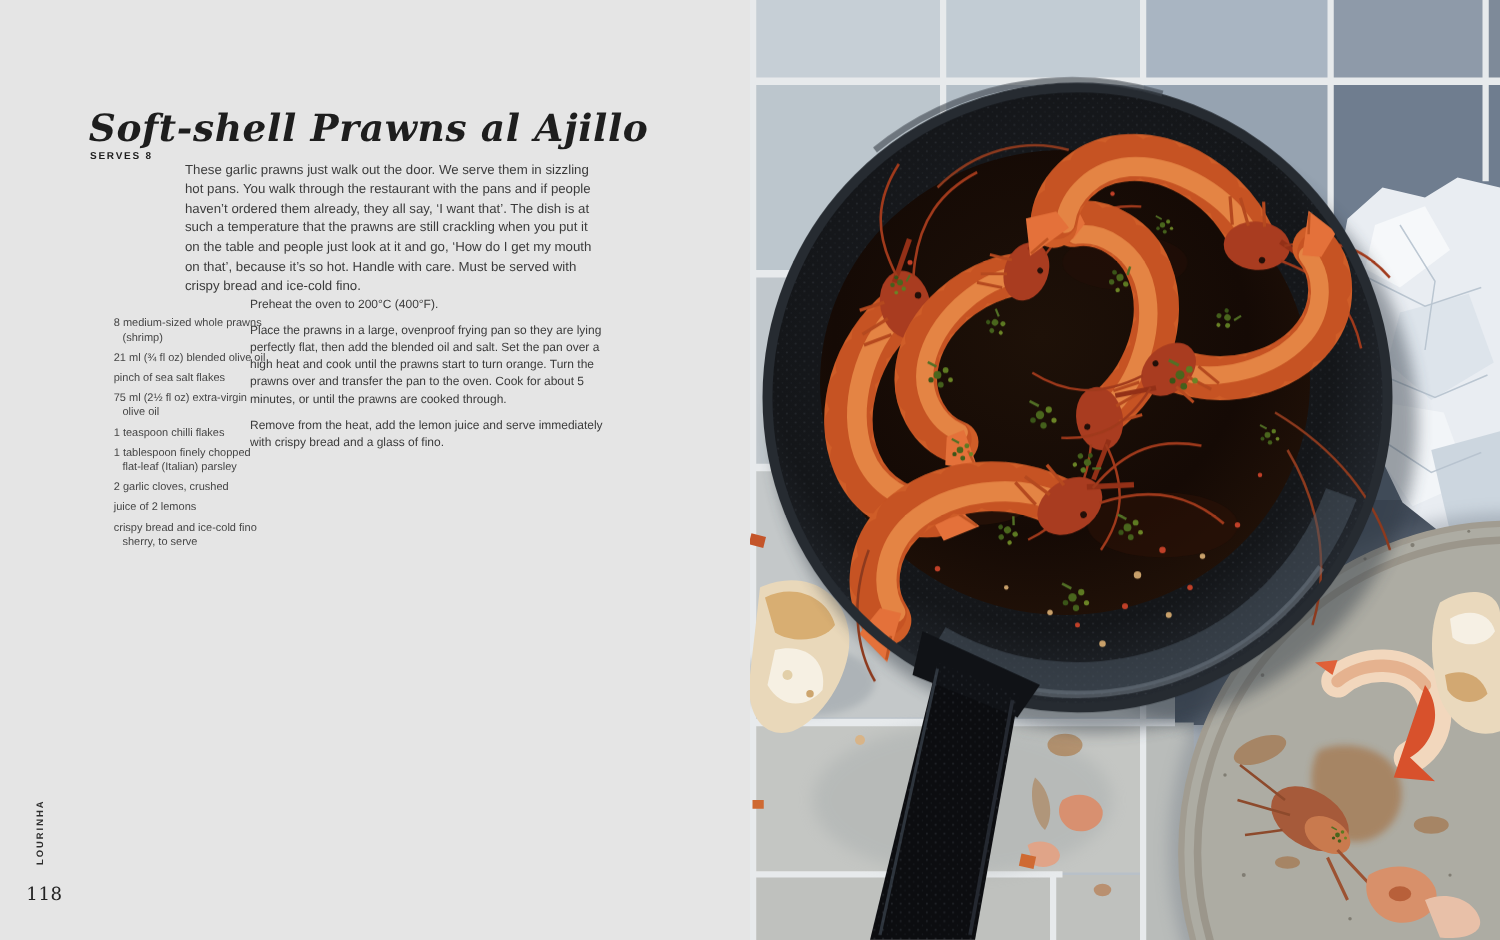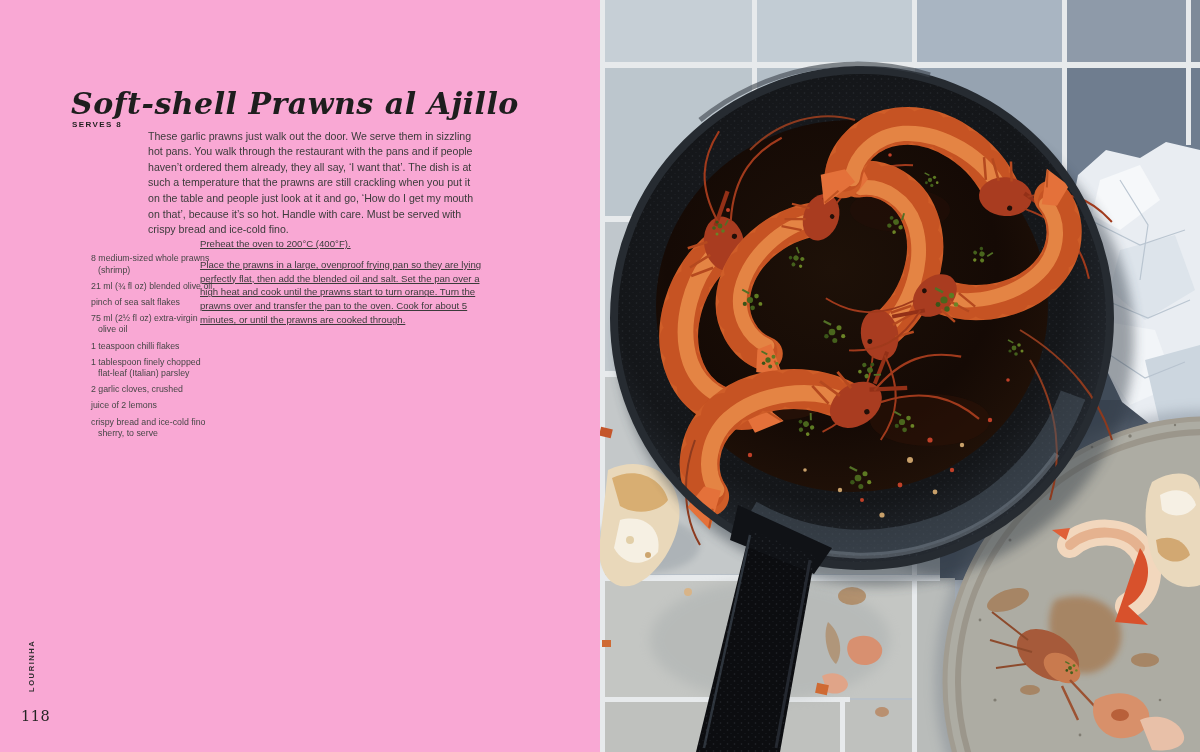--- a/index.html
+++ b/index.html
@@ -1,21 +1,21 @@
 <!DOCTYPE html>
 <html><head>
 <meta charset="utf-8">
 <style>
   html,body{margin:0;padding:0;}
   body{
     width:1200px;height:752px;position:relative;overflow:hidden;
     background:#ffffff;font-family:"Liberation Sans",sans-serif;
     -webkit-font-smoothing:antialiased;
   }
-  .page-left{position:absolute;left:0;top:0;width:600px;height:752px;background:#f9a8d4;padding-left:40px;}
+  .page-left{position:absolute;left:0;top:0;width:600px;height:752px;background:#e5e5e5;padding-left:40px;}
   .recipe-title{
     position:absolute;left:71px;top:66px;width:470px;
     font-family:"DejaVu Serif",serif;font-style:italic;font-weight:700;
     font-size:30px;letter-spacing:.5px;color:#1e1e1e;white-space:nowrap;
   }
   .serves{
     position:absolute;left:72px;top:120px;
     font-size:8px;font-weight:700;letter-spacing:1.4px;color:#1f1f1f;
   }
   .intro{
@@ -25,21 +25,21 @@
   .ingredients{
     position:absolute;left:75px;top:237px;width:122px;
     font-size:8.8px;line-height:11.6px;color:#464646;
     list-style:none;margin:16px;padding:0;
   }
   .ingredients li{margin:0 0 4.5px 0;padding-left:7px;text-indent:-7px;}
   .method{
     position:absolute;left:200px;top:237px;width:292px;
     font-size:9.6px;line-height:13.8px;color:#3b3b3b;
   }
-  .method p{margin:0 0 7px 0;text-decoration:underline;}
+  .method p{margin:0 0 7px 0;}
   .spine-text{
     position:absolute;left:27px;top:628px;height:64px;
     writing-mode:vertical-rl;transform:rotate(180deg);
     font-size:7.5px;font-weight:700;letter-spacing:1.6px;color:#2e2e2e;
   }
   .page-number{
     position:absolute;left:21px;top:708px;
     font-family:"DejaVu Serif",serif;font-size:14.5px;color:#232323;letter-spacing:.5px;
   }
   .photo{position:absolute;left:600px;top:0;width:600px;height:752px;background:#aeb7c0;}
@@ -61,20 +61,21 @@
     <li>1 teaspoon chilli flakes</li>
     <li>1 tablespoon finely chopped flat-leaf (Italian) parsley</li>
     <li>2 garlic cloves, crushed</li>
     <li>juice of 2 lemons</li>
     <li>crispy bread and ice-cold fino sherry, to serve</li>
   </ul>
 
   <div class="method">
     <p>Preheat the oven to 200°C (400°F).</p>
     <p>Place the prawns in a large, ovenproof frying pan so they are lying perfectly flat, then add the blended oil and salt. Set the pan over a high heat and cook until the prawns start to turn orange. Turn the prawns over and transfer the pan to the oven. Cook for about 5 minutes, or until the prawns are cooked through.</p>
+    <p>Remove from the heat, add the lemon juice and serve immediately with crispy bread and a glass of fino.</p>
   </div>
 
   <div class="spine-text">LOURINHA</div>
   <div class="page-number">118</div>
 </div>
 
 <div class="photo" role="img" aria-label="Overhead photo: whole garlic prawns scattered with chopped parsley sizzling in a black cast-iron pan on blue-grey tiles, with crumpled white paper, torn crusty bread, oil drips and a speckled stoneware plate of peeled prawn shells">
 <svg width="600" height="752" viewBox="0 0 600 752" xmlns="http://www.w3.org/2000/svg">
   <defs>
     <pattern id="speck" width="7" height="7" patternUnits="userSpaceOnUse">

